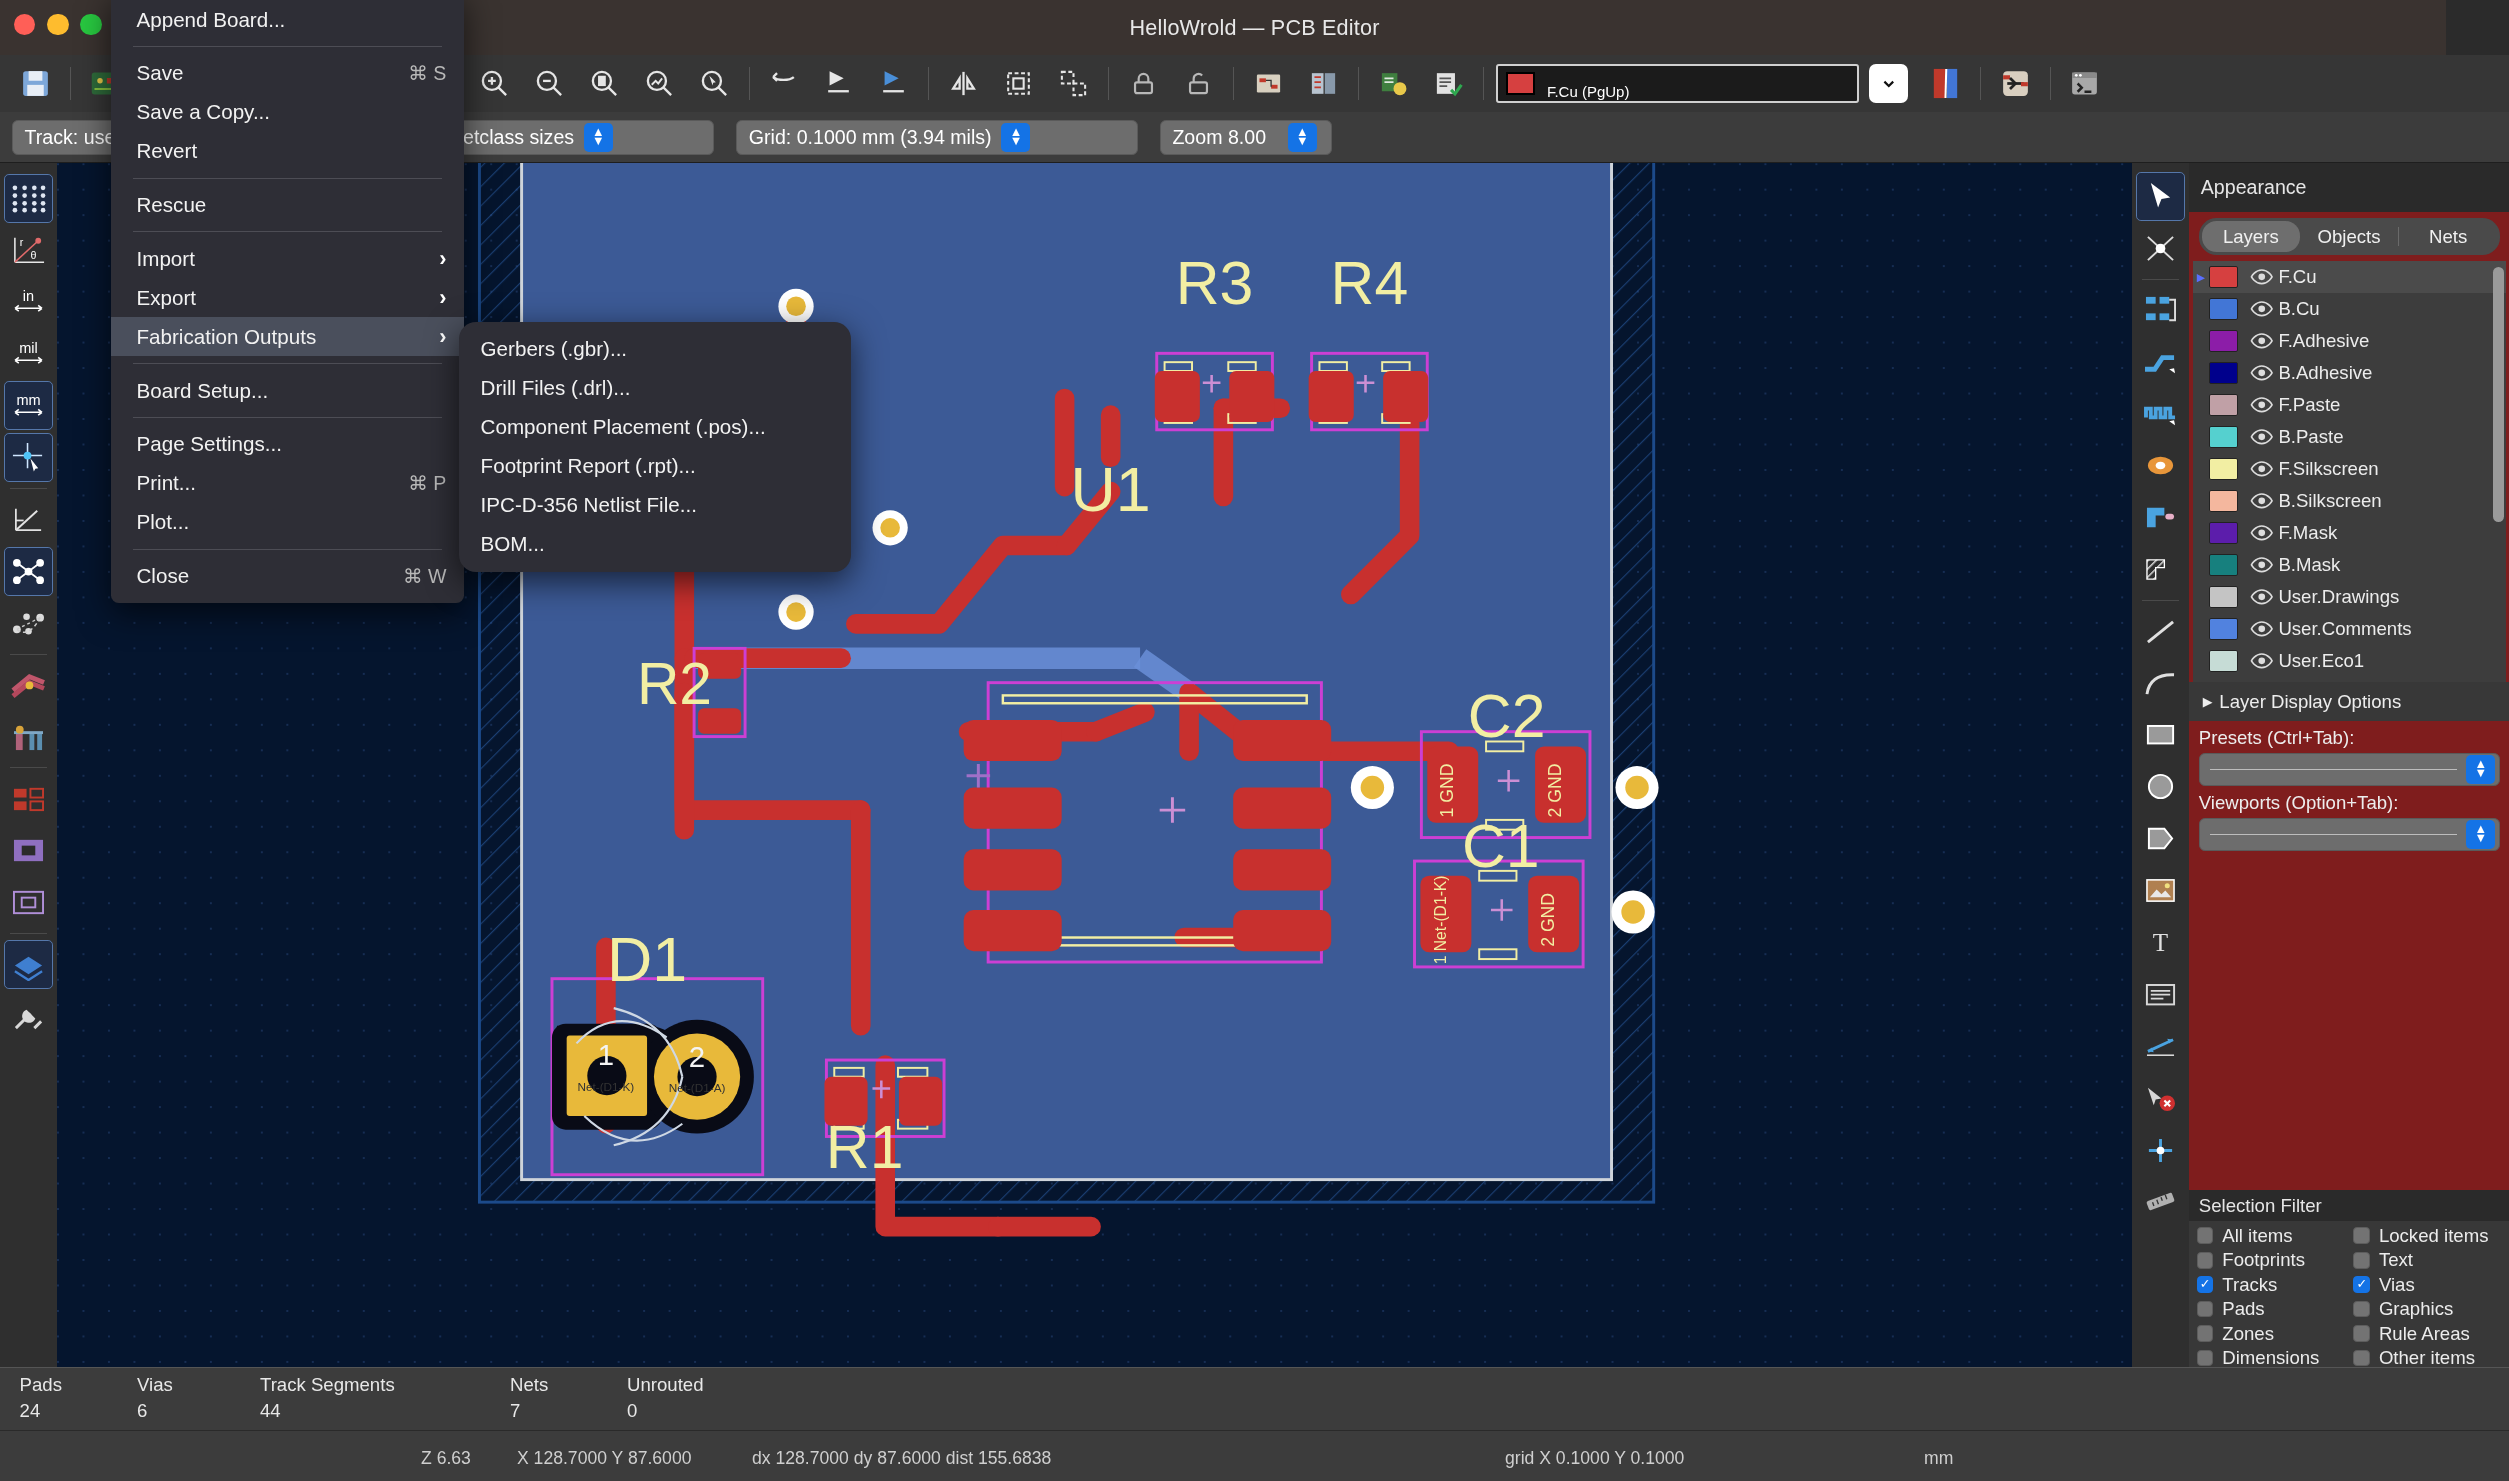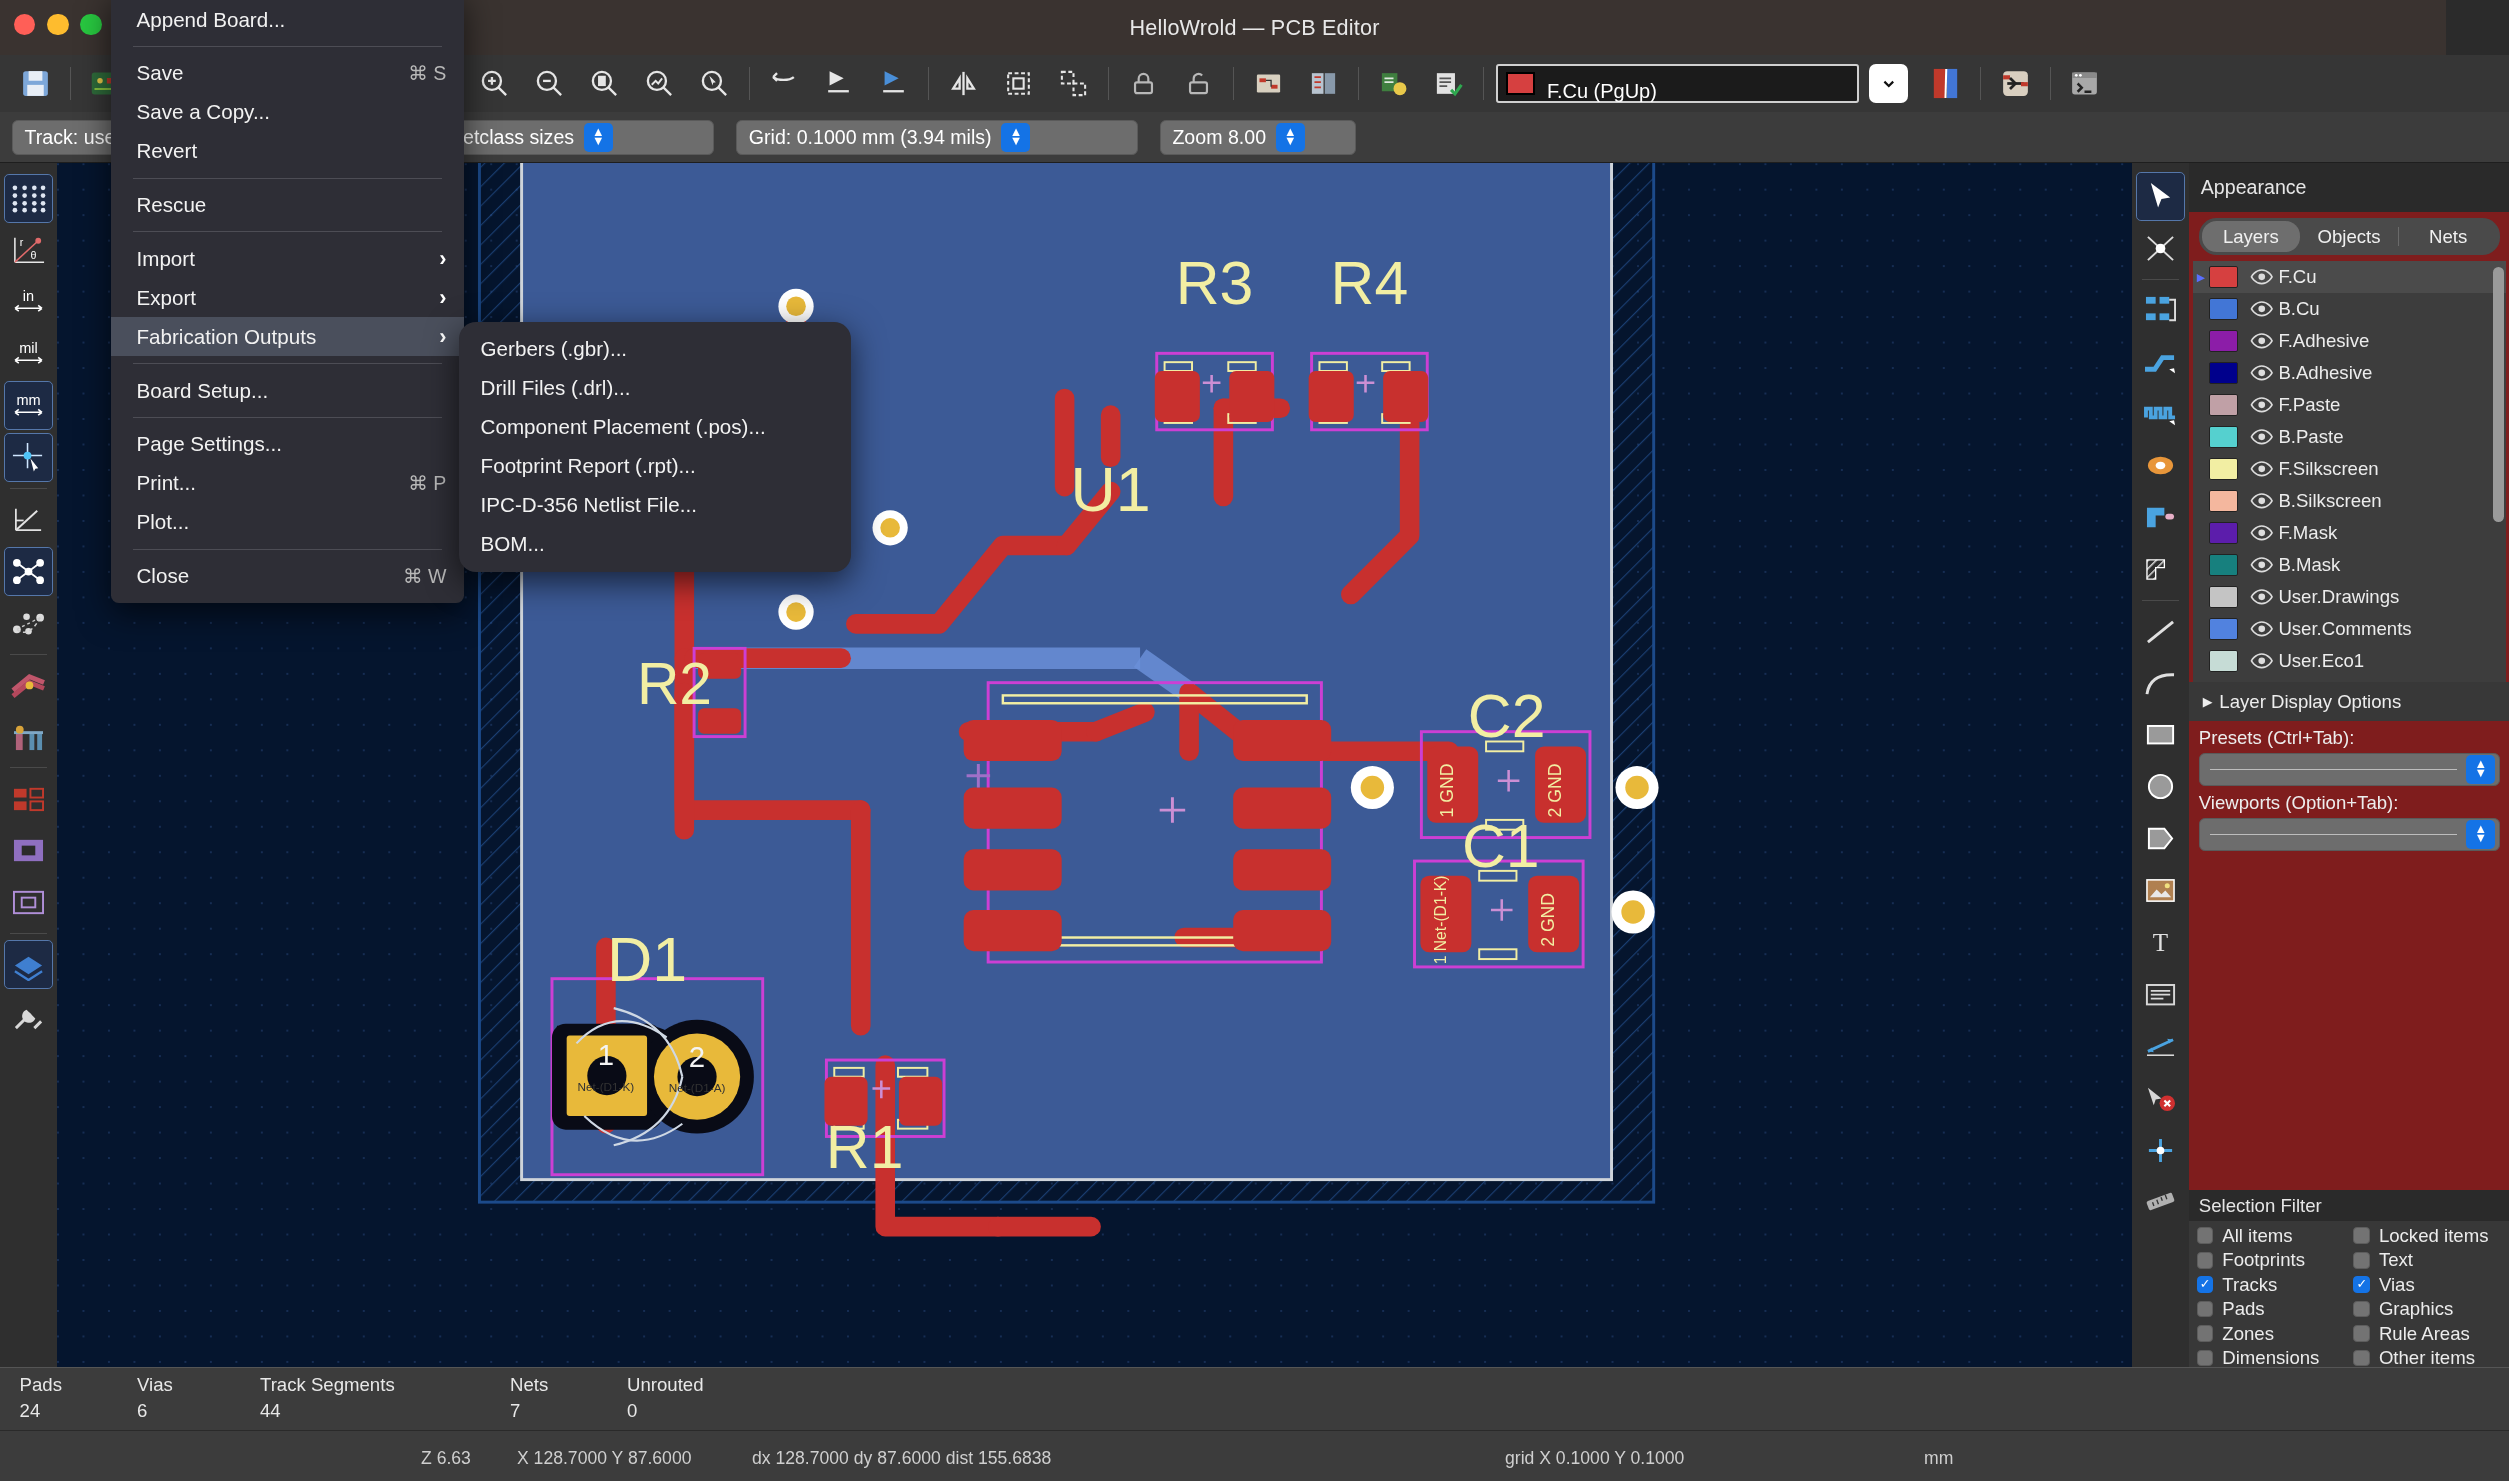--- a/index.html
+++ b/index.html
@@ -305,21 +305,21 @@
         <rect x="3" y="4" width="14" height="16" fill="#e2e2e2"></rect>
         <path d="M5 8h9M5 11h9M5 14h6" stroke="#555" stroke-width="1.3"></path>
         <path d="M14 17l3 3 5-7" stroke="#2ea84f" stroke-width="2.4" fill="none"></path>
       </svg>
   </div>
   <div class="tsep"></div>
 
   <div style="display:flex;align-items:center;margin-left:5.9px;">
     <div style="width:363px;height:39px;background:#1b1b1b;border:2px solid #d0d0d0;border-radius:2.9px;display:flex;align-items:center;padding-left:7.8px;">
       <div style="width:29px;height:23.5px;background:#d64040;border:2px solid #000;margin-right:11.8px;"></div>
-      <span style="color:#fff;font-size:20px;margin-top:16px;">F.Cu (PgUp)</span>
+      <span style="color:#fff;font-size:15px;margin-top:16px;">F.Cu (PgUp)</span>
     </div>
     <div style="width:39px;height:39px;background:#fff;border-radius:6.9px;margin-left:9.8px;display:flex;align-items:center;justify-content:center;">
       <svg width="17.6" height="17.6" viewBox="0 0 24 24" fill="none" stroke="#111" stroke-width="3">
           <path d="M6 9l6 6 6-6"></path>
         </svg>
     </div>
   </div>
   <div class="tbtn" style="margin-left:9.8px;">
     <svg width="35" height="35" viewBox="0 0 24 24">
         <path d="M4 2h8L12 22H4z" fill="#c0392b"></path>
@@ -364,21 +364,21 @@
         <span>▼</span>
       </span>
   </div>
   <div class="combo" style="width:402px;">
     <span class="lbl">Grid: 0.1000 mm (3.94 mils)</span>
     <span class="stepper">
         <span>▲</span>
         <span>▼</span>
       </span>
   </div>
-  <div class="combo" style="width:196px;">
+  <div class="combo" style="width:172px;gap:12px;">
     <span class="lbl">Zoom 8.00</span>
     <span class="stepper">
         <span>▲</span>
         <span>▼</span>
       </span>
   </div>
 </div>
 
 <div id="lefttb">
   <div class="ltool on">

